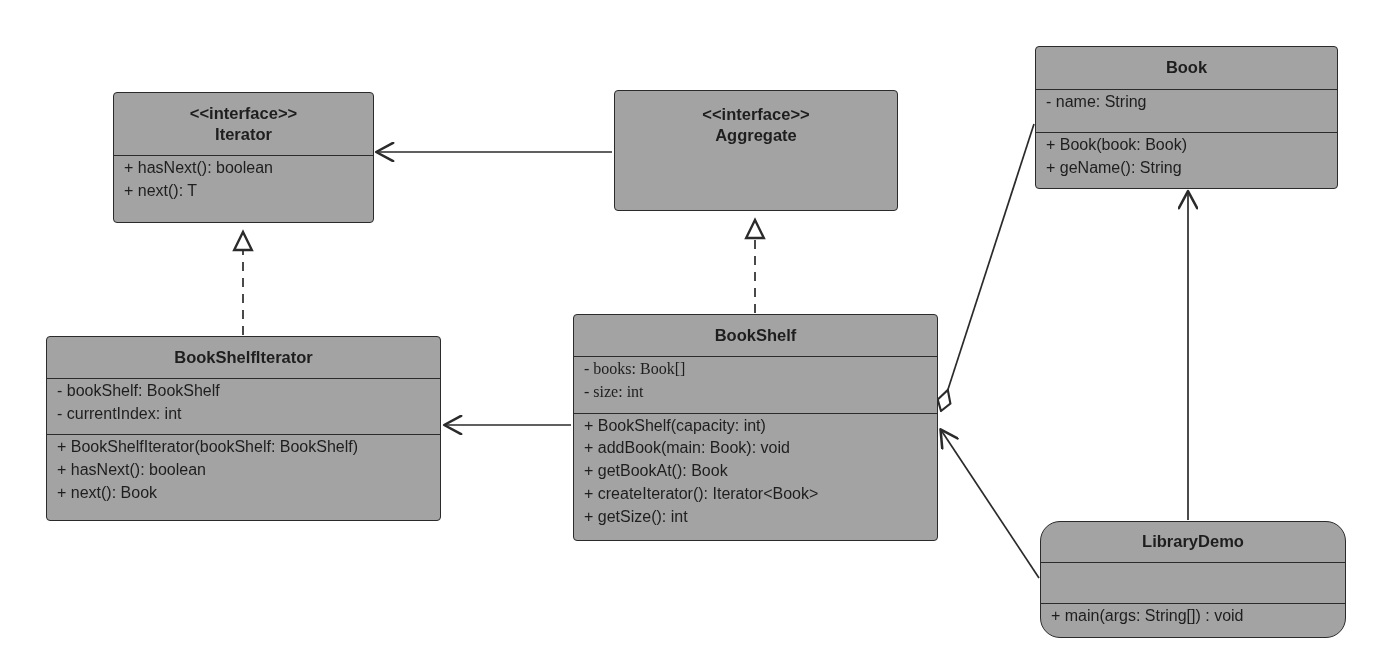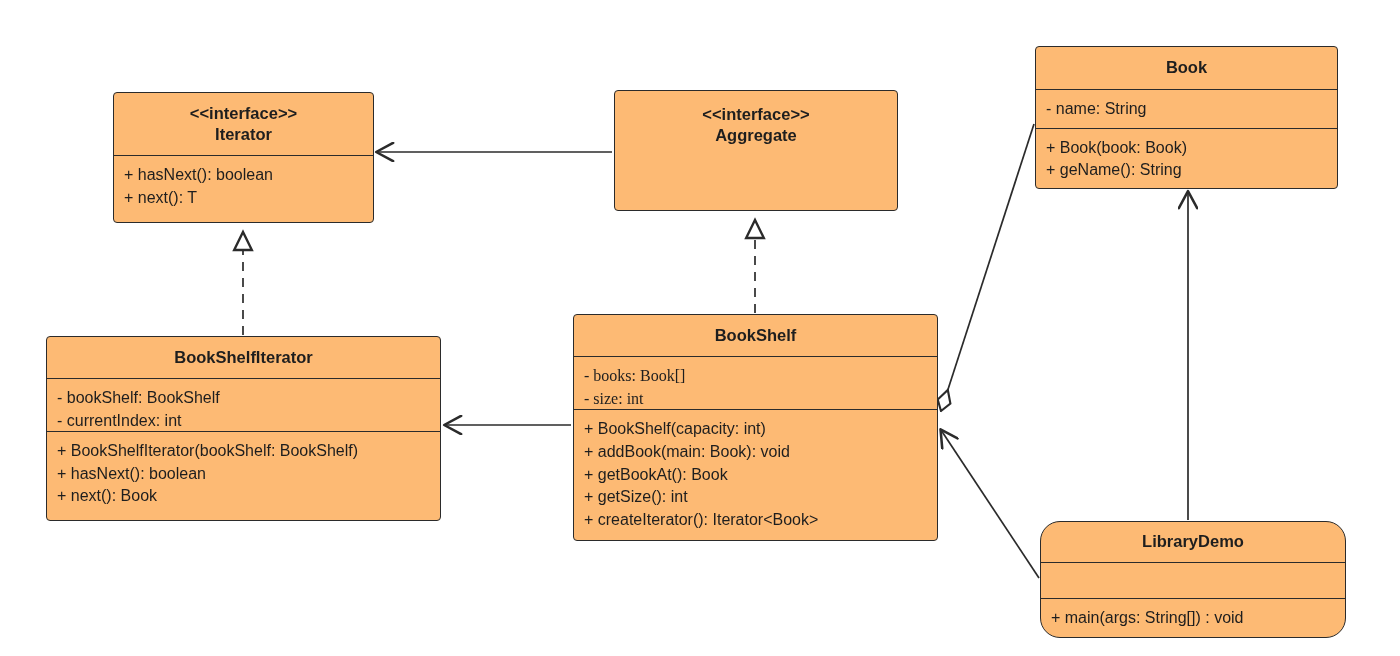--- a/index.html
+++ b/index.html
@@ -22,21 +22,21 @@
     position: absolute;
     left: 0;
     top: 0;
     width: 1400px;
     height: 656px;
     pointer-events: none;
   }
   .uml-class {
     position: absolute;
     box-sizing: border-box;
-    background: #fdba74;
+    background: #a3a3a3;
     border: 1.6px solid #2b2b2b;
     border-radius: 4px;
     display: flex;
     flex-direction: column;
     z-index: 2;
   }
   .compartment {
     box-sizing: border-box;
     padding: 5px 10px 6px 10px;
   }
@@ -59,21 +59,21 @@
   .stereotype {
     font-weight: bold;
     font-size: 16.5px;
     letter-spacing: 0px;
   }
   .c-body {
     font-size: 16px;
     color: #1e1e1e;
     line-height: 1.42;
     flex: 1 1 auto;
-    padding-top: 8px;
+    padding-top: 1px;
     padding-bottom: 7px;
   }
   .member {
     white-space: pre;
   }
   .empty-compartment {
     min-height: 26px;
   }
 
   
@@ -178,22 +178,22 @@
       <div>BookShelf</div>
     </div>
     <div class="compartment c-body attrs">
       <div class="member">- books: Book[]</div>
       <div class="member">- size: int</div>
     </div>
     <div class="compartment c-body methods">
       <div class="member">+ BookShelf(capacity: int)</div>
       <div class="member">+ addBook(main: Book): void</div>
       <div class="member">+ getBookAt(): Book</div>
+      <div class="member">+ createIterator(): Iterator&lt;Book&gt;</div>
       <div class="member">+ getSize(): int</div>
-      <div class="member">+ createIterator(): Iterator&lt;Book&gt;</div>
     </div>
   </div>
 
   <div class="uml-class" id="box-librarydemo">
     <div class="compartment c-title">
       <div>LibraryDemo</div>
     </div>
     <div class="compartment c-body attrs empty-compartment"></div>
     <div class="compartment c-body methods">
       <div class="member">+ main(args: String[]) : void</div>

